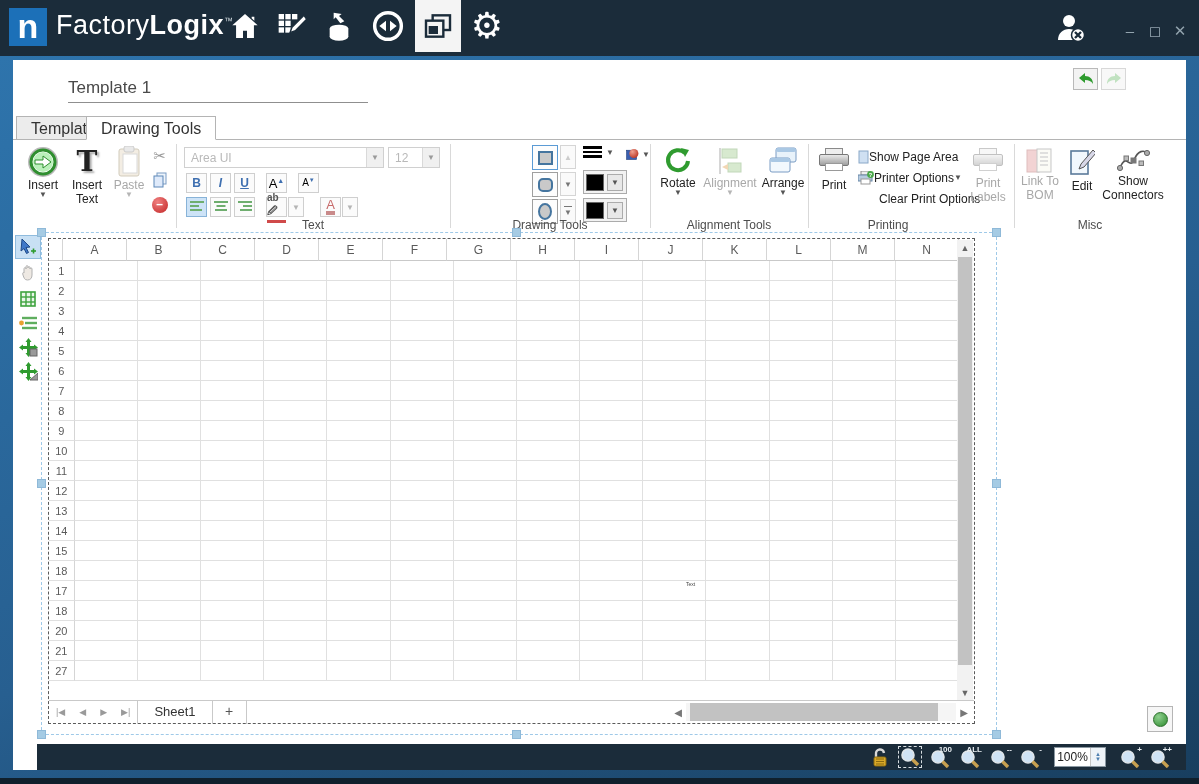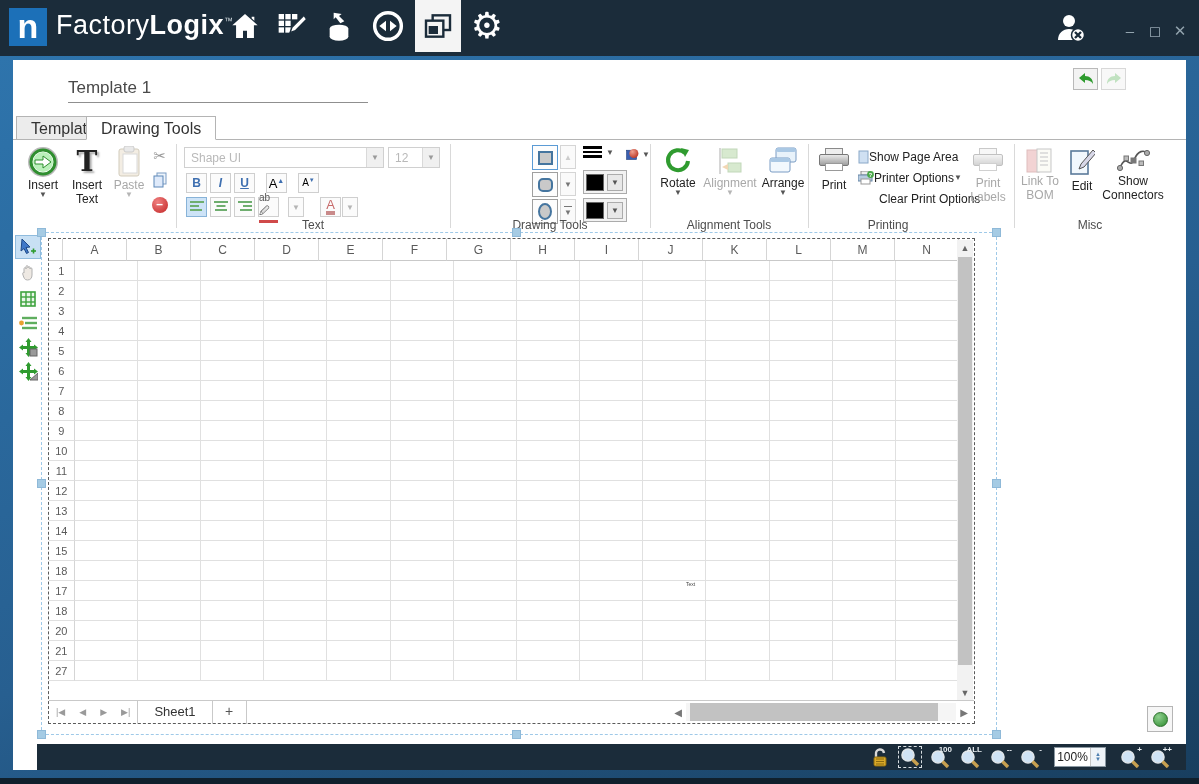--- a/index.html
+++ b/index.html
@@ -252,21 +252,21 @@
           </svg>
       </div>
       <div class="mini noborder" style="left:136px; top:55px;">
         <span style="width:16px;height:16px;border-radius:50%;background:radial-gradient(circle at 35% 30%,#f08080,#c22525);color:#fff;font-size:12px;font-weight:bold;line-height:15px;text-align:center;">–</span>
       </div>
 
       <div class="rsep" style="left:163px"></div>
 
       <div style="position:absolute; left:163px; top:0; width:274px; height:93px;">
         <div class="combo" style="left:8px; top:7px; width:200px;">
-          <span>Shape UI</span>
+          <span>Area UI</span>
           <span class="dd">▼</span>
         </div>
         <div class="combo" style="left:212px; top:7px; width:52px;">
           <span>12</span>
           <span class="dd">▼</span>
         </div>
         <div class="mini" style="left:10px; top:33px; color:#3e6fb0; font-weight:bold;">
             <span>B</span>
           </div>
         <div class="mini" style="left:34px; top:33px; color:#3e6fb0; font-style:italic; font-weight:bold;">
@@ -302,21 +302,21 @@
         </div>
         <div class="mini" style="left:58px; top:57px;">
           <svg width="14" height="12" viewBox="0 0 14 12">
               <g stroke="#6fae6f" stroke-width="2">
                 <line x1="0" y1="1" x2="14" y2="1"></line>
                 <line x1="5" y1="5" x2="14" y2="5"></line>
                 <line x1="2" y1="9" x2="14" y2="9"></line>
               </g>
             </svg>
         </div>
-        <div class="mini" style="left:82px; top:57px; font-size:10px; color:#555;">
+        <div class="mini" style="left:90px; top:57px; font-size:10px; color:#555;font-weight:bold;">
           <span style="border-bottom:3px solid #d04a4a;"><span>ab</span>🖉</span>
         </div>
         <div class="mini" style="left:112px; top:57px; width:16px; font-size:8px; color:#b5b5b5;">▼</div>
         <div class="mini" style="left:144px; top:57px; font-size:13px; color:#c76a6a;">
           <span style="border-bottom:4px solid #c98a8a; line-height:12px;">A</span>
         </div>
         <div class="mini" style="left:166px; top:57px; width:16px; font-size:8px; color:#b5b5b5;">▼</div>
         <div class="grouplabel">Text</div>
       </div>
 

